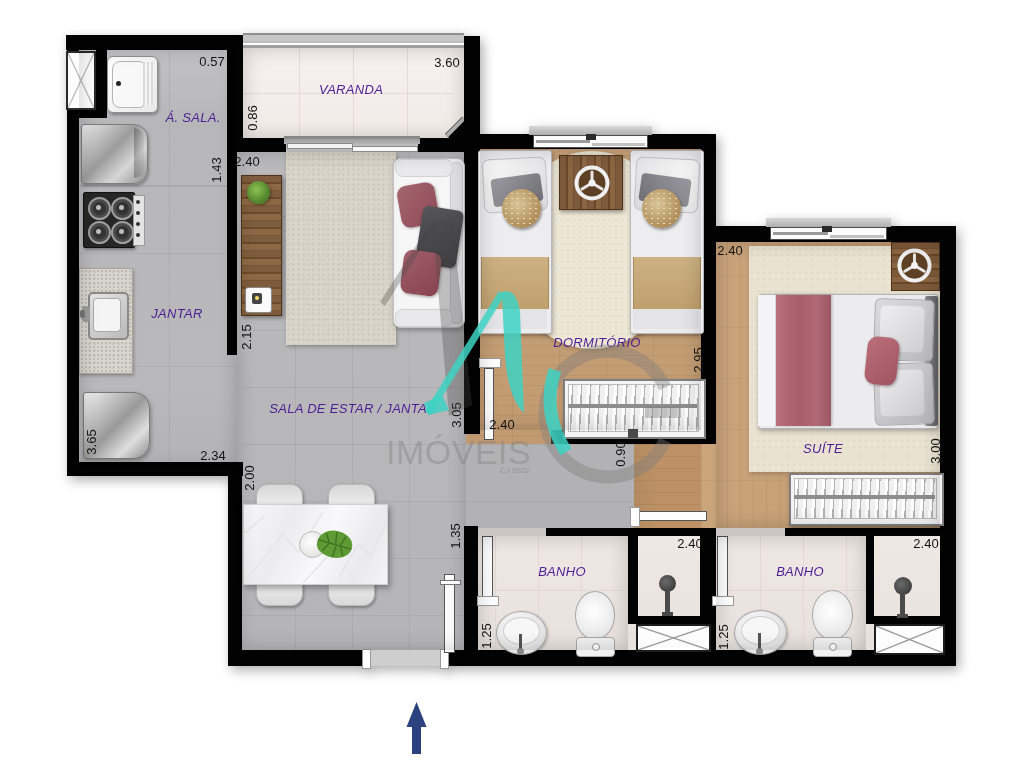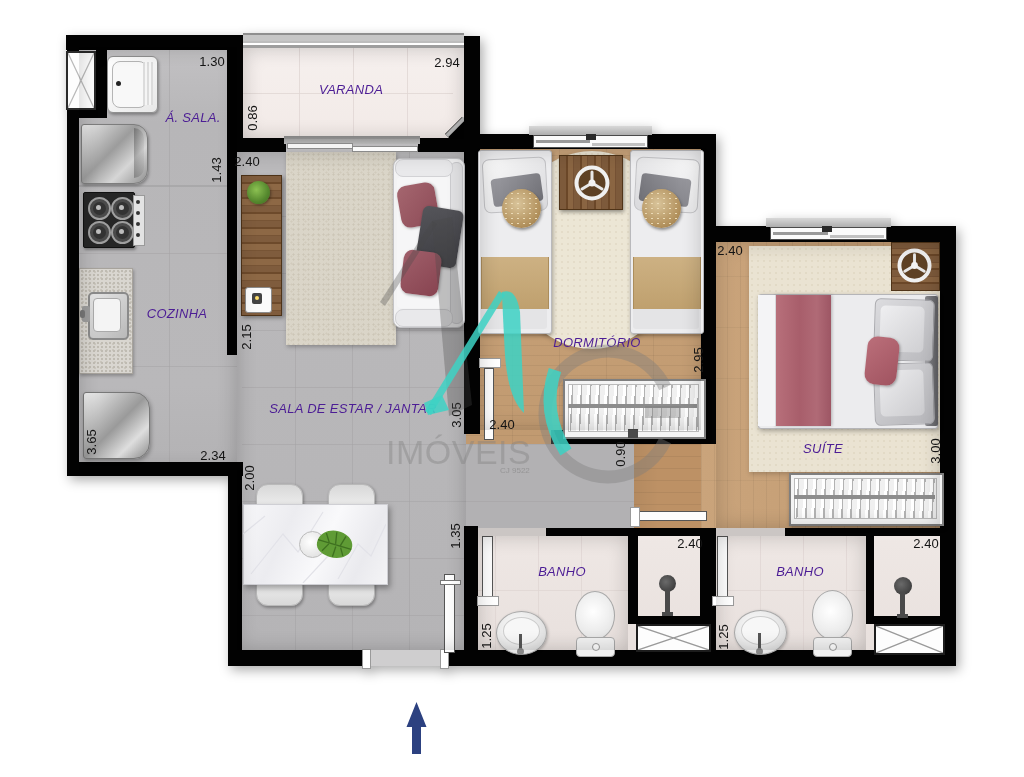--- a/index.html
+++ b/index.html
@@ -364,36 +364,36 @@
 <div class="shade" style="left:79px;top:47px;width:158px;height:423px;"></div>
 <div class="shade" style="left:243px;top:48px;width:221px;height:91px;"></div>
 <div class="shade" style="left:237px;top:152px;width:229px;height:498px;"></div>
 <div class="shade" style="left:480px;top:149px;width:221px;height:281px;"></div>
 <div class="shade" style="left:716px;top:242px;width:224px;height:286px;"></div>
 <div class="shade" style="left:478px;top:536px;width:150px;height:114px;"></div>
 <div class="shade" style="left:716px;top:536px;width:150px;height:114px;"></div>
 
 <div class="lbl" style="left:193px;top:117px;">Á. SALA.</div>
 
-<div class="lbl" style="left:177px;top:313px;">COZINHA</div>
+<div class="lbl" style="left:177px;top:313px;">JANTAR</div>
 
 <div class="lbl" style="left:351px;top:89px;">VARANDA</div>
 
 <div class="lbl" style="left:353px;top:408px;">SALA DE ESTAR / JANTAR</div>
 
 <div class="lbl" style="left:597px;top:342px;">DORMITÓRIO</div>
 
 <div class="lbl" style="left:823px;top:448px;">SUÍTE</div>
 
 <div class="lbl" style="left:562px;top:571px;">BANHO</div>
 
 <div class="lbl" style="left:800px;top:571px;">BANHO</div>
 
-<div class="dim" style="left:212px;top:61px;">1.30</div>
-<div class="dim" style="left:447px;top:62px;">2.94</div>
+<div class="dim" style="left:212px;top:61px;">0.57</div>
+<div class="dim" style="left:447px;top:62px;">3.60</div>
 <div class="dimv" style="left:252px;top:118px;">0.86</div>
 <div class="dim" style="left:247px;top:161px;">2.40</div>
 <div class="dimv" style="left:216px;top:170px;">1.43</div>
 <div class="dimv" style="left:246px;top:337px;">2.15</div>
 <div class="dimv" style="left:91px;top:442px;">3.65</div>
 <div class="dim" style="left:213px;top:455px;">2.34</div>
 <div class="dimv" style="left:249px;top:478px;">2.00</div>
 <div class="dimv" style="left:456px;top:415px;">3.05</div>
 <div class="dimv" style="left:455px;top:536px;">1.35</div>
 <div class="dim" style="left:502px;top:424px;">2.40</div>

